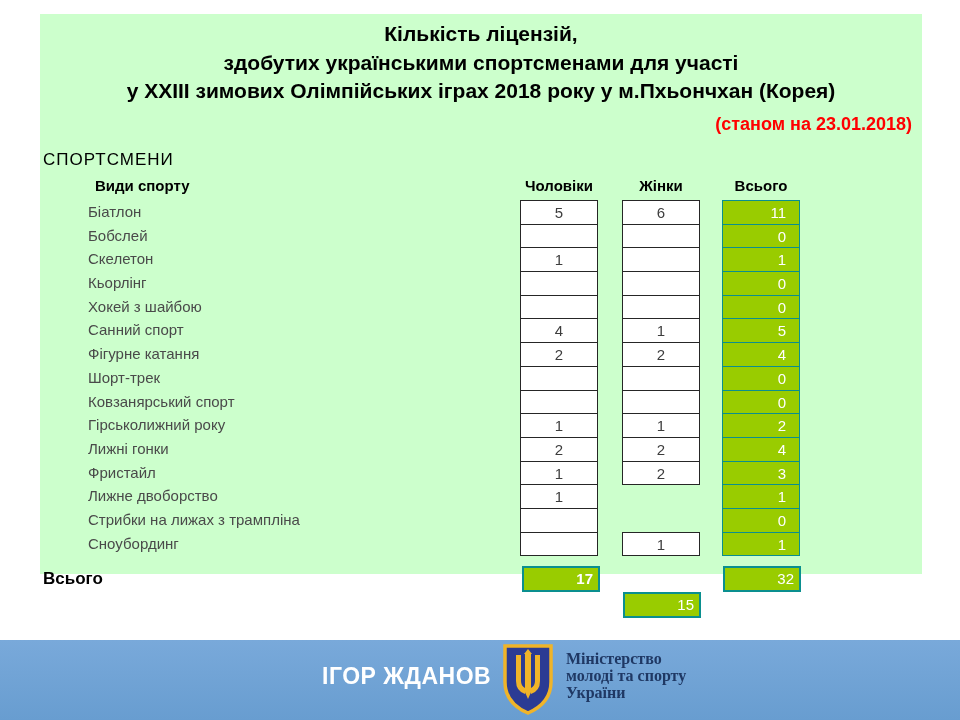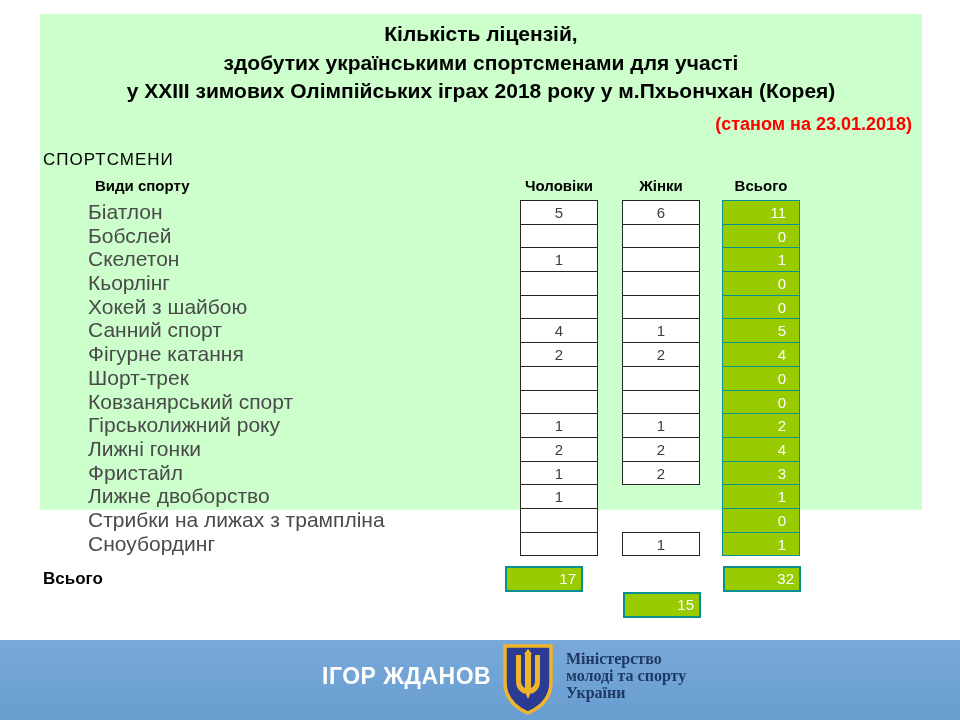--- a/index.html
+++ b/index.html
@@ -1,51 +1,51 @@
 <!DOCTYPE html>
 <html style="--panel-bg: #ccffcc; --cell-green: #99cc00; --cell-border-teal: #0a8f8f; --date-red: #ff0000; --footer-blue-top: #79a9da; --footer-blue-bottom: #689dd0; --shield-gold: #f0b429; --shield-blue: #2b3b94; --ministry-text-color: #1f3864;"><head>
 <meta charset="utf-8">
 <style>
   html,body{margin:0;padding:0;}
   body{width:960px;height:720px;background:#ffffff;font-family:"Liberation Sans",sans-serif;}
   .slide{position:relative;width:960px;height:720px;background:#ffffff;overflow:hidden;}
 
   
-  .panel{position:absolute;left:40px;top:14px;width:882px;height:496px;background:var(--panel-bg,#ccffcc);}
+  .panel{position:absolute;left:40px;top:14px;width:882px;height:560px;background:var(--panel-bg,#ccffcc);}
 
   .title{padding-top:6px;text-align:center;font-weight:bold;font-size:21px;line-height:28.5px;color:#000;}
   .date-note{position:absolute;top:100px;right:10px;color:var(--date-red,#ff0000);font-weight:bold;font-size:18px;}
   .section-label{position:absolute;top:136px;left:3px;font-size:17px;letter-spacing:1px;color:#000;}
 
   
   .thead{position:absolute;top:163px;left:0;width:100%;height:22px;font-weight:bold;font-size:15px;color:#000;}
   .h-sport{position:absolute;left:55px;}
   .h-men{position:absolute;left:480px;width:78px;text-align:center;}
   .h-women{position:absolute;left:582px;width:78px;text-align:center;}
   .h-total{position:absolute;left:682px;width:78px;text-align:center;}
 
   
   .rows{position:absolute;top:186px;left:0;width:100%;}
   .t-row{position:relative;height:23.7px;}
-  .cell-sport{position:absolute;left:48px;top:0;height:100%;line-height:23.7px;font-size:21px;color:#4a4a4a;white-space:nowrap;}
+  .cell-sport{position:absolute;left:48px;top:0;height:100%;line-height:23.7px;font-size:15px;color:#4a4a4a;white-space:nowrap;}
   .cell-box{position:absolute;top:0;width:78px;height:calc(100% + 1px);box-sizing:border-box;
             background:#fff;border:1px solid #262626;text-align:center;font-size:15px;line-height:23px;color:#3d3d3d;}
   .cell-box.men{left:480px;}
   .cell-box.women{left:582px;}
   .cell-total{position:absolute;left:682px;top:0;width:78px;height:calc(100% + 1px);box-sizing:border-box;
               background:var(--cell-green,#99cc00);border:1px solid var(--cell-border-teal,#0a8f8f);
               color:#fff;text-align:right;padding-right:13px;font-size:15px;line-height:23px;}
 
   
   .totals{position:absolute;top:552px;left:0;width:100%;height:26px;}
   .totals-label{position:absolute;left:3px;top:0;font-weight:bold;font-size:17px;color:#000;line-height:26px;}
   .totals-box{position:absolute;top:0;width:78px;height:26px;box-sizing:border-box;
               background:var(--cell-green,#99cc00);border:2px solid var(--cell-border-teal,#0a8f8f);
               color:#fff;text-align:right;padding-right:5px;font-size:15px;line-height:21px;}
-  .totals-box.men{left:465px;}
+  .totals-box.men{left:482px;font-weight:bold;}
   .totals-box.women{left:583px;margin-top:26px;}
   .totals-box.total{left:683px;}
 
   
   .footer{position:absolute;left:0;top:640px;width:960px;height:80px;
           background:linear-gradient(180deg,var(--footer-blue-top,#79a9da),var(--footer-blue-bottom,#689dd0));}
   .minister{position:absolute;left:322px;top:23px;font-weight:bold;font-size:23px;color:#fff;letter-spacing:0.5px;}
   .logo{position:absolute;left:503px;top:4px;display:flex;align-items:flex-start;}
   .shield-body{fill:var(--shield-blue,#2b3b94);stroke:var(--shield-gold,#f0b429);stroke-width:3.5;}
   .trident{fill:var(--shield-gold,#f0b429);}

